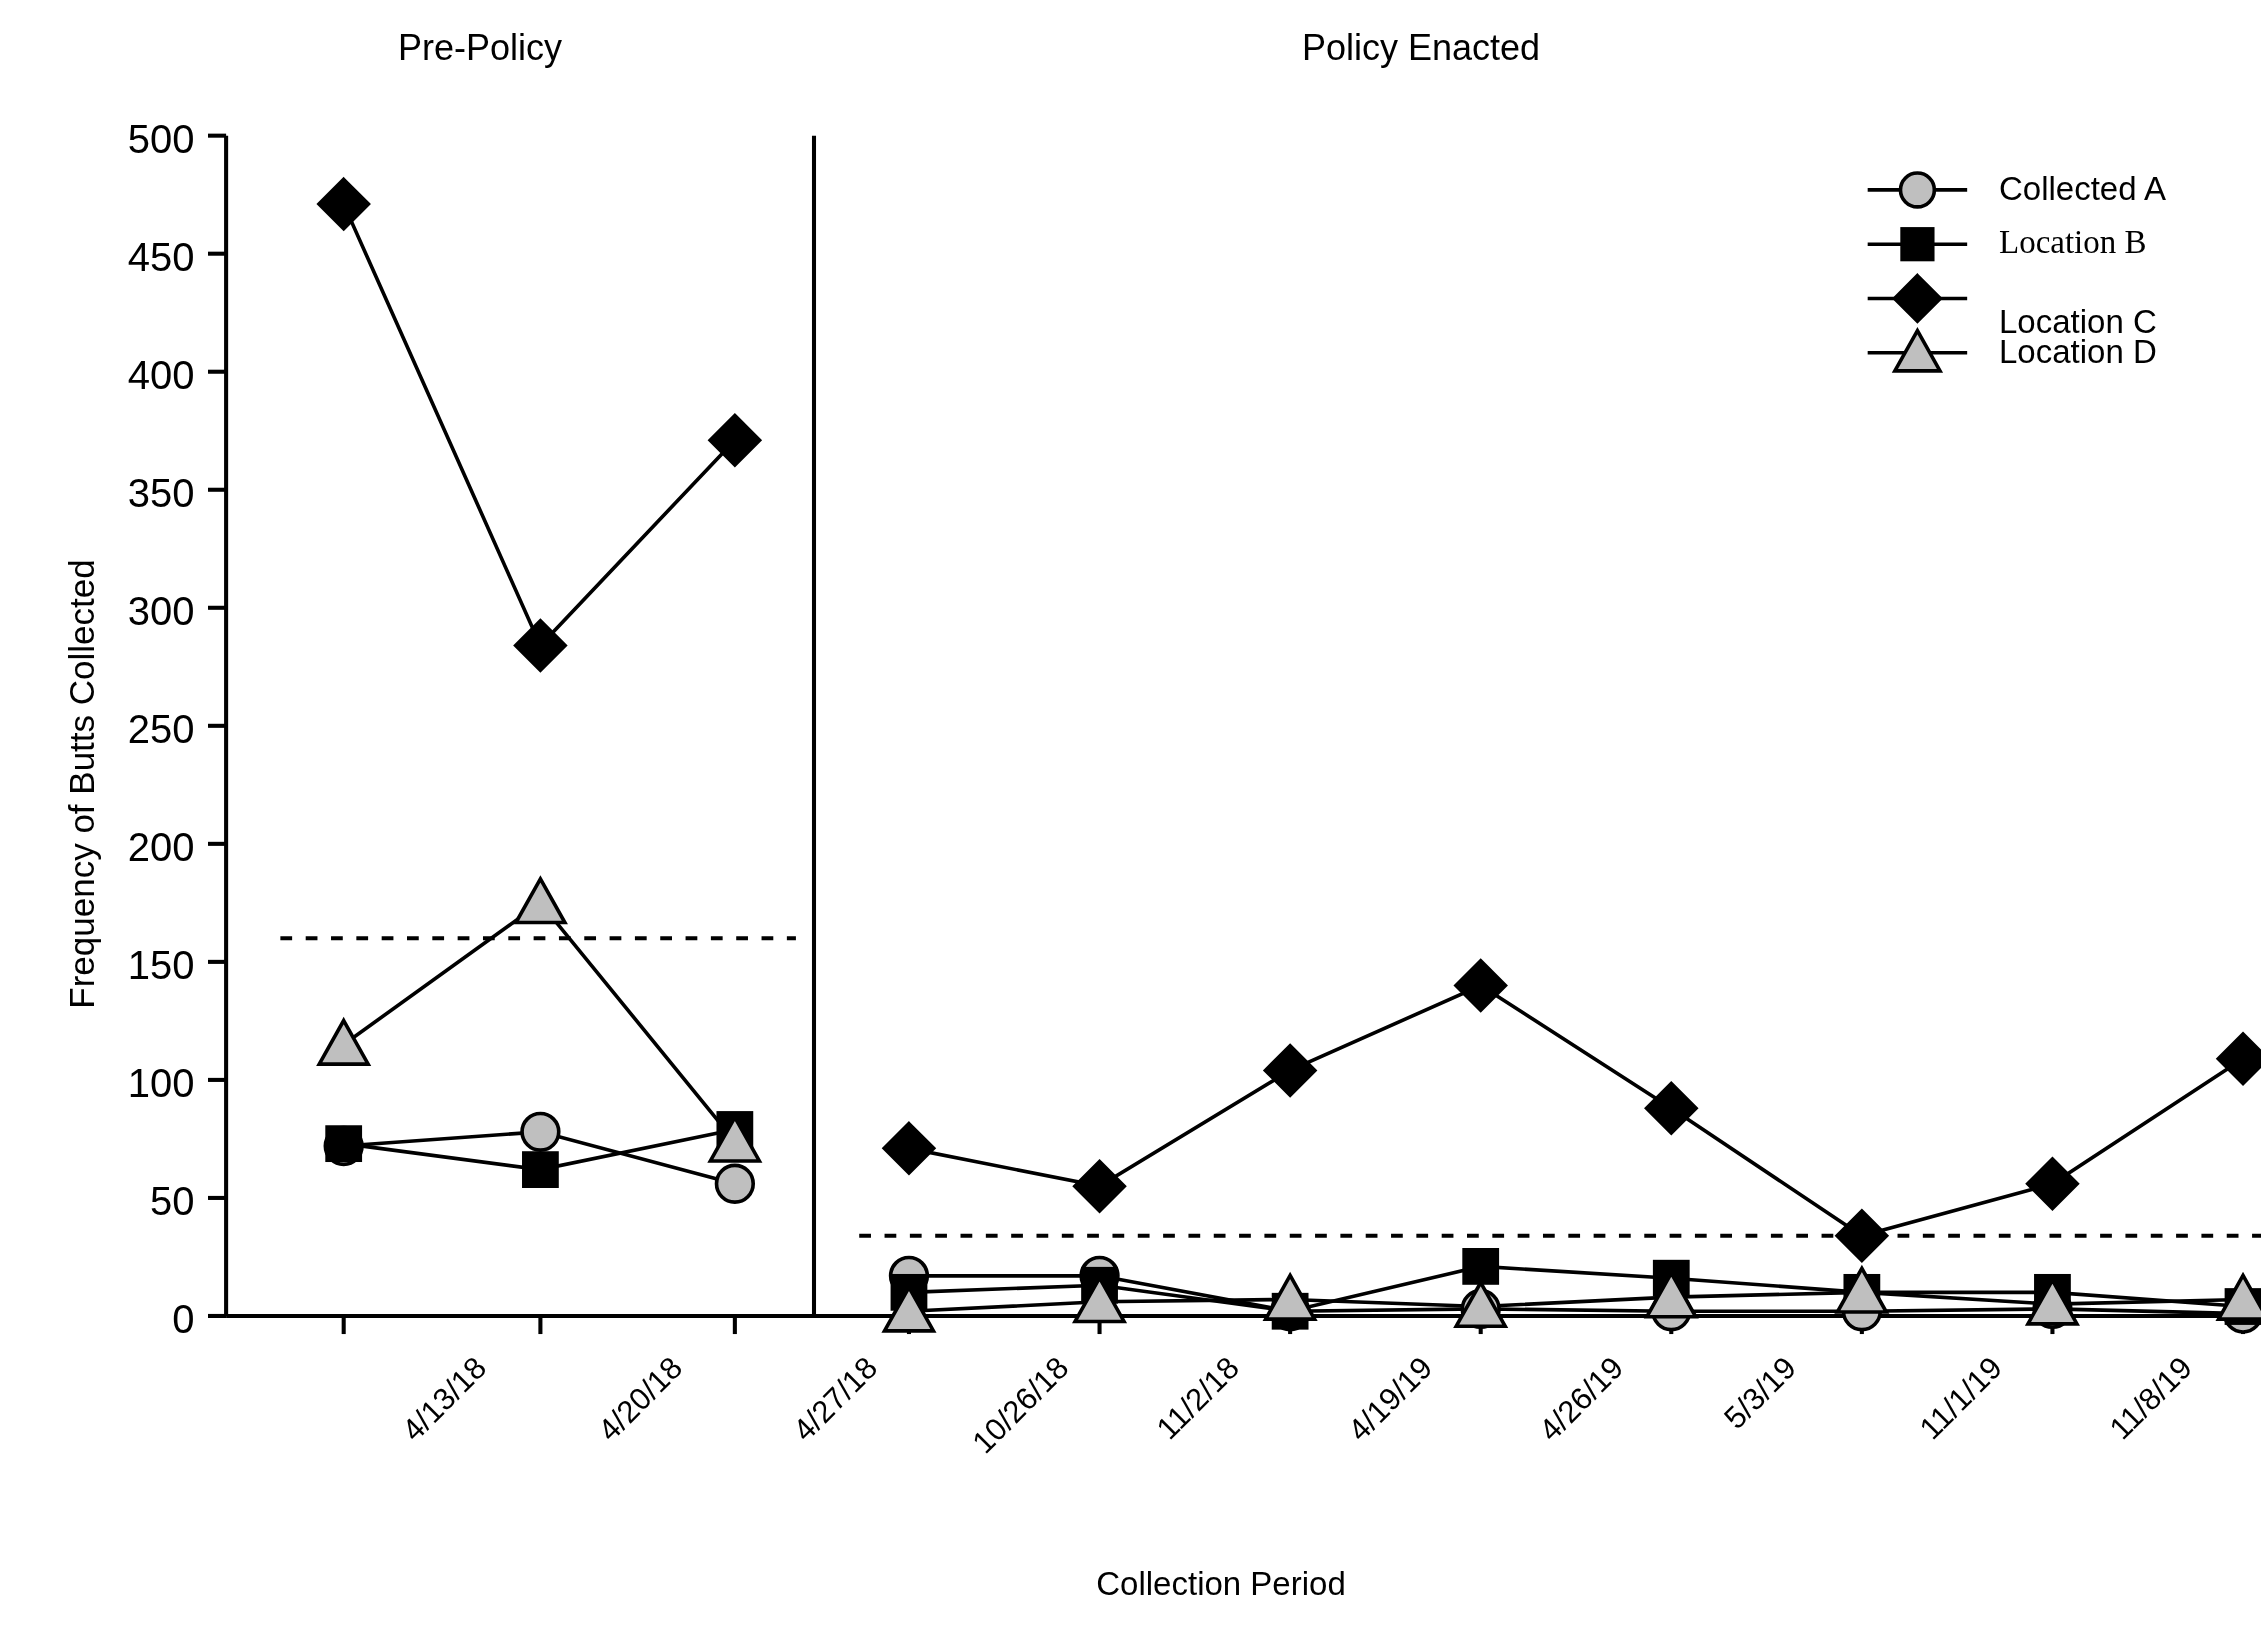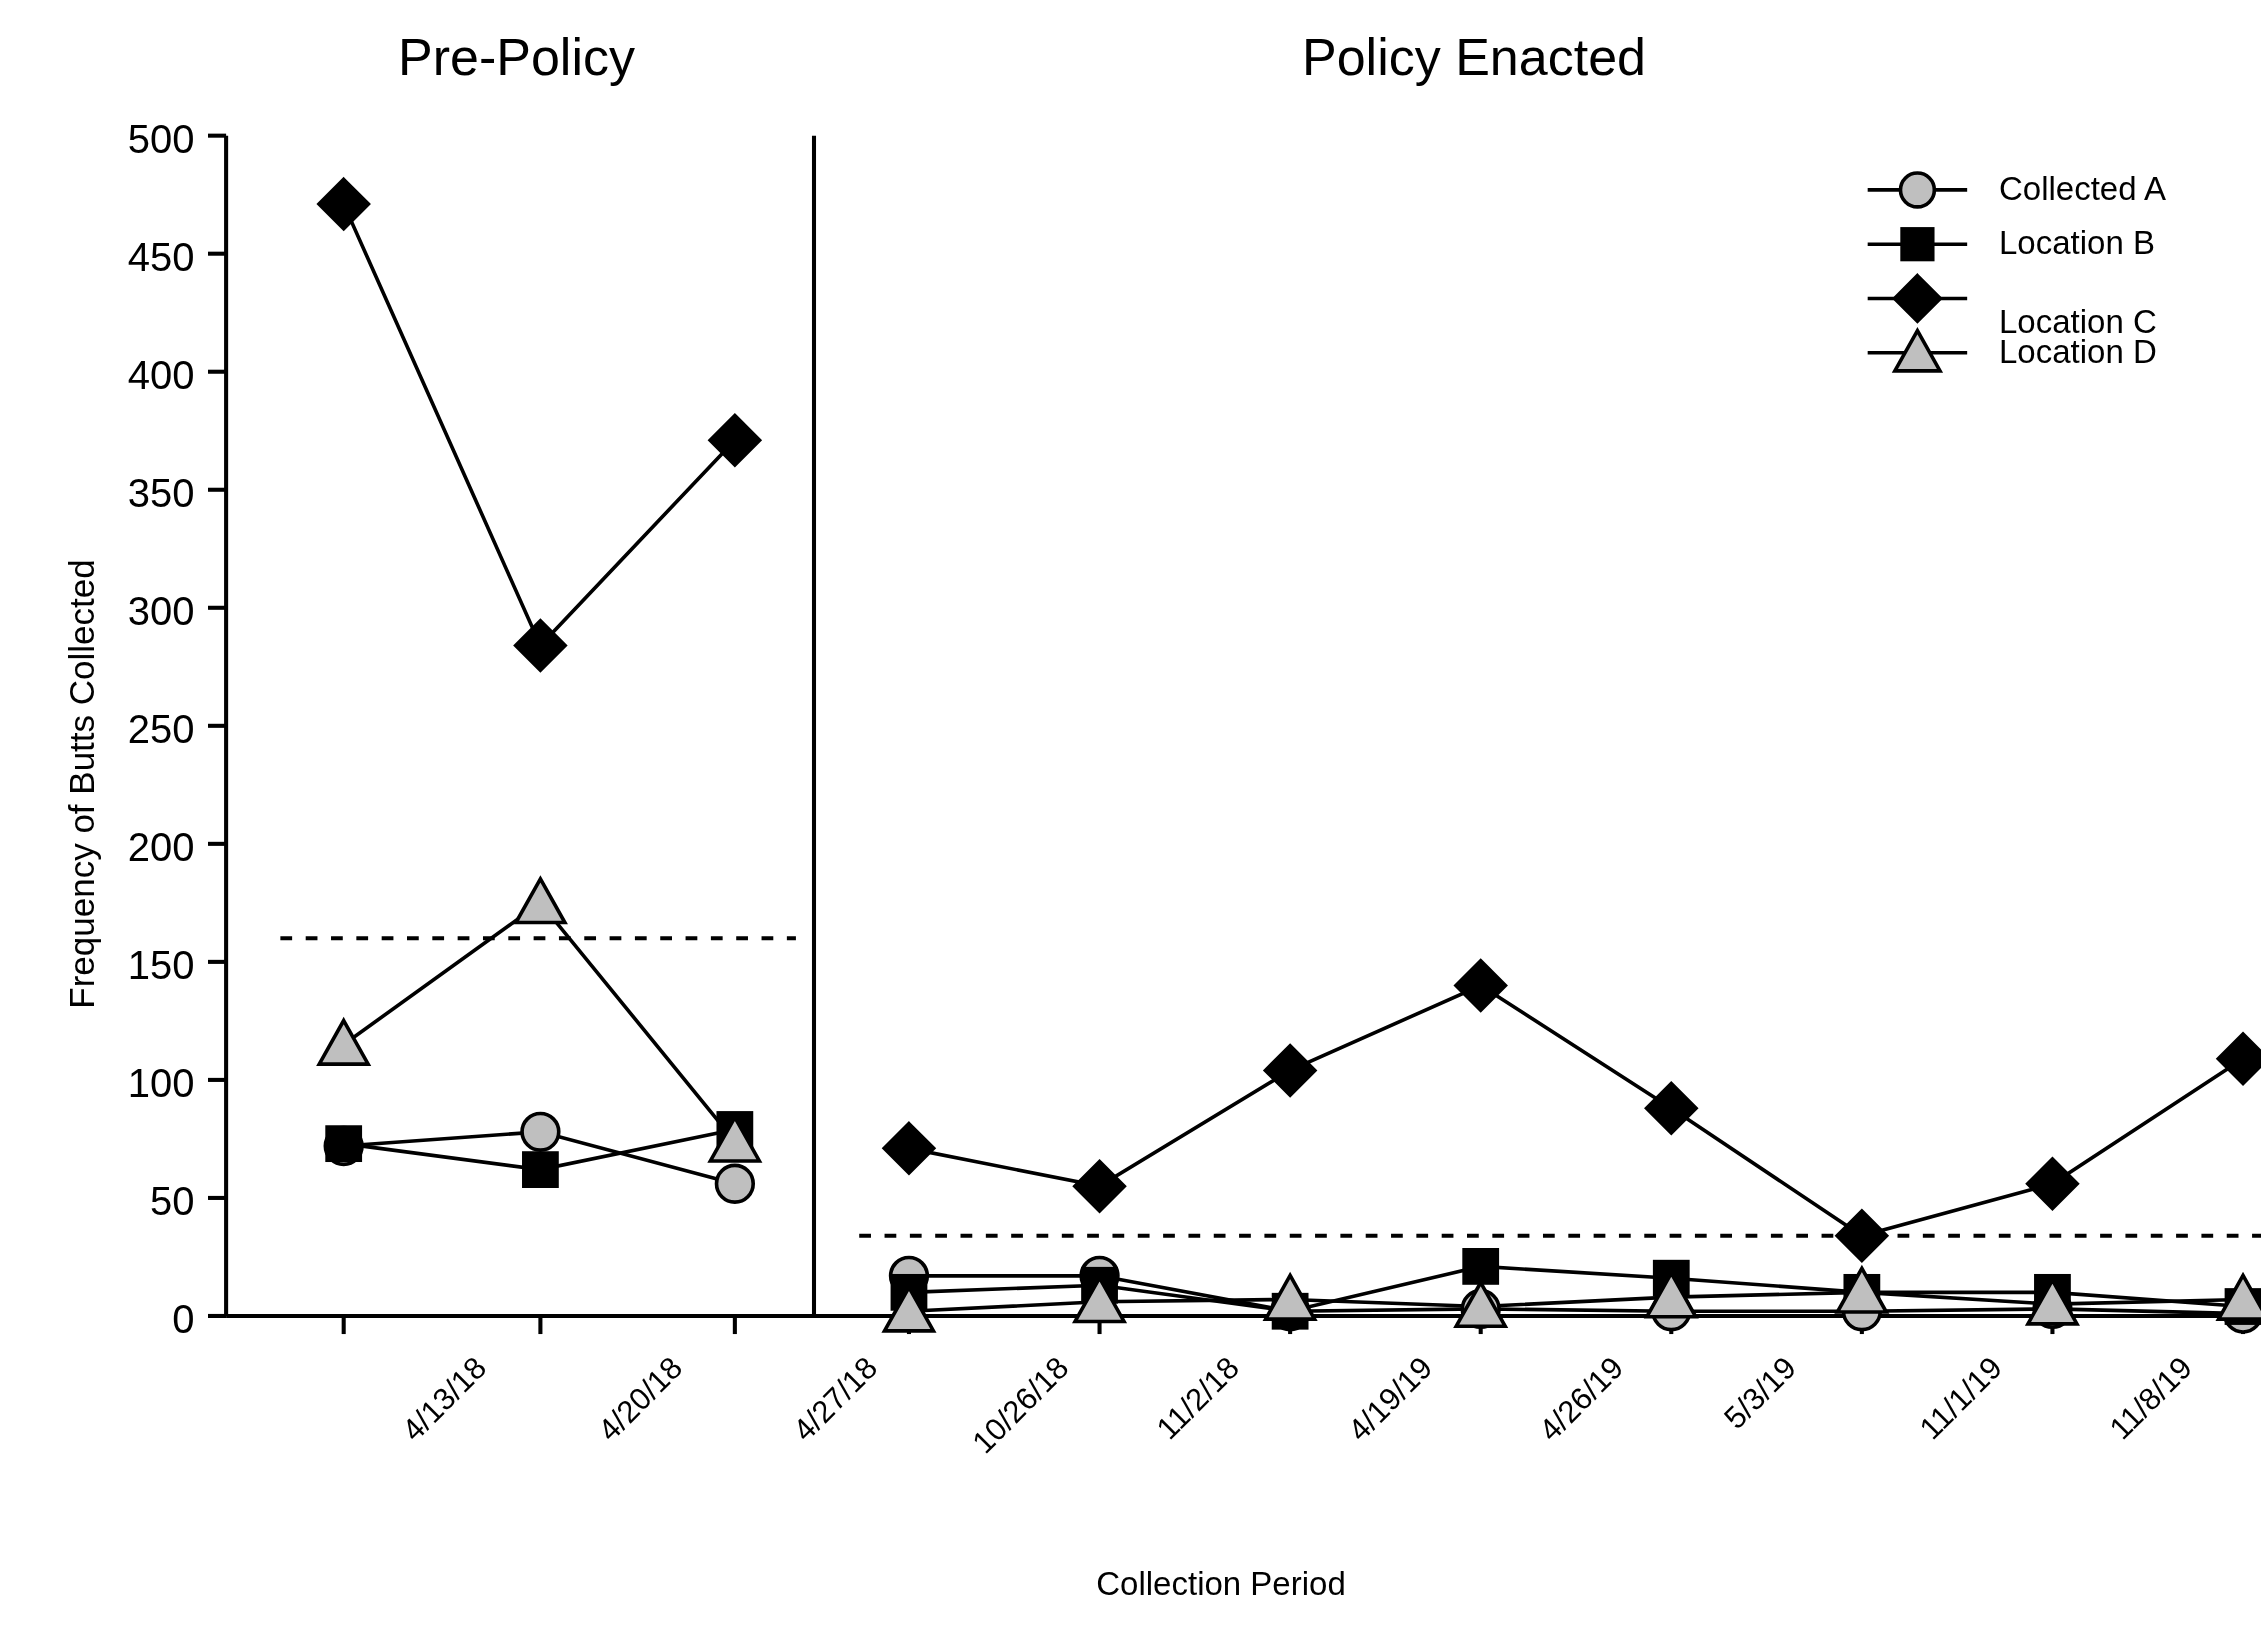--- a/index.html
+++ b/index.html
@@ -14,21 +14,21 @@
     color: #000000;
     overflow: hidden;
   }
   #chart-root {
     position: relative;
     width: 2442px;
     height: 1628px;
   }
   .panel-title {
     position: absolute;
-    font-size: 52px;
+    font-size: 36px;
     color: #000;
     white-space: nowrap;
   }
   #title-pre { left: 398px; top: 27px; }
   #title-post { left: 1302px; top: 27px; }
 
   .axis-title-y {
     position: absolute;
     left: -235px;
     top: 764px;
@@ -295,19 +295,19 @@
       <div class="tick-label-x" style="left: 930px; top: 1350px;">10/26/18</div>
       <div class="tick-label-x" style="left: 1120px; top: 1350px;">11/2/18</div>
       <div class="tick-label-x" style="left: 1311px; top: 1350px;">4/19/19</div>
       <div class="tick-label-x" style="left: 1502px; top: 1350px;">4/26/19</div>
       <div class="tick-label-x" style="left: 1692px; top: 1350px;">5/3/19</div>
       <div class="tick-label-x" style="left: 1883px; top: 1350px;">11/1/19</div>
       <div class="tick-label-x" style="left: 2073px; top: 1350px;">11/8/19</div>
     </div>
   <div id="legend-labels">
       <div class="legend-label" style="left: 1999px; top: 170px;">Collected A</div>
-      <div class="legend-label" style="left: 1999px; top: 224px;">Location B</div>
+      <div class="legend-label" style="left: 1999px; top: 224px; font-family: Liberation Serif, serif;">Location B</div>
       <div class="legend-label" style="left: 1999px; top: 279px; margin-top: 24px;">Location C</div>
       <div class="legend-label" style="left: 1999px; top: 333px;">Location D</div>
     </div>
 
 </div>
 
 
 </body></html>

